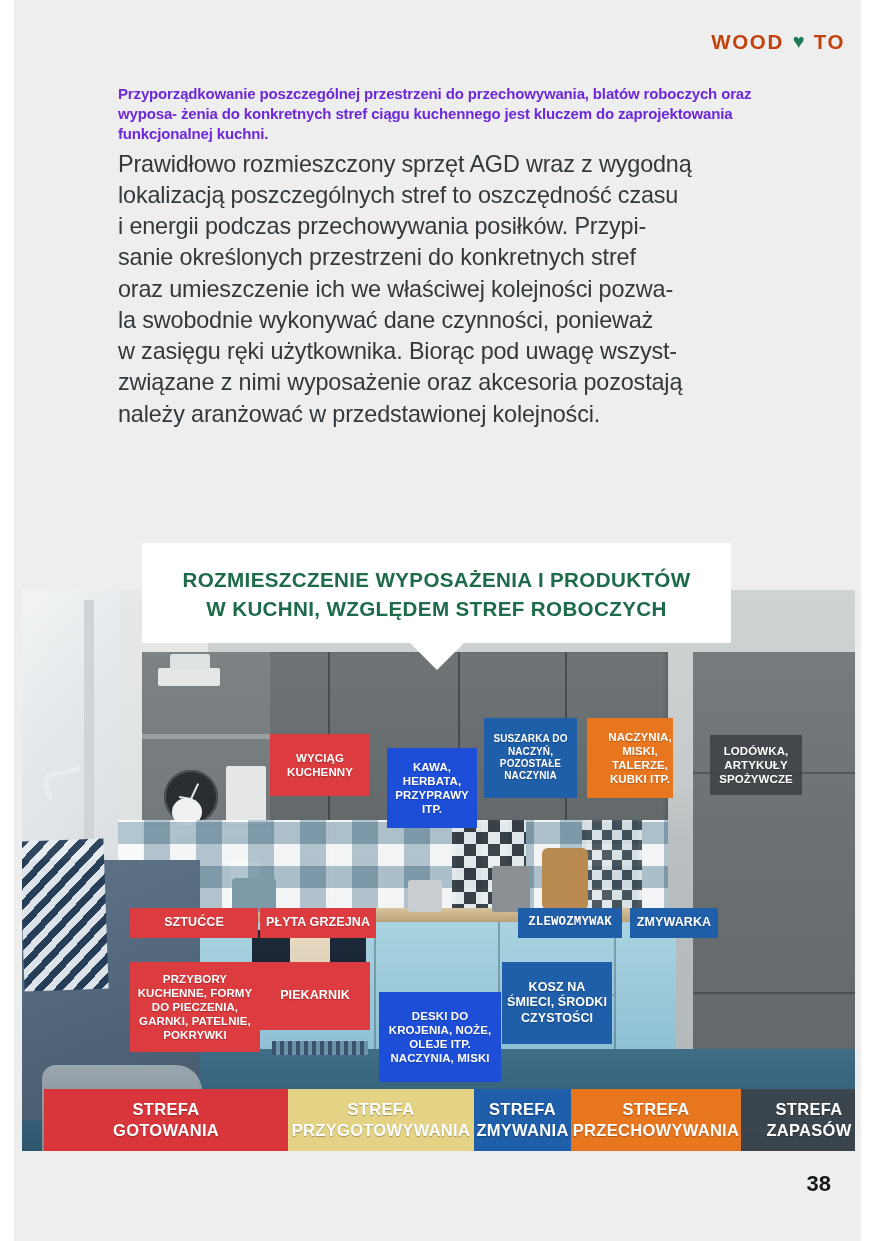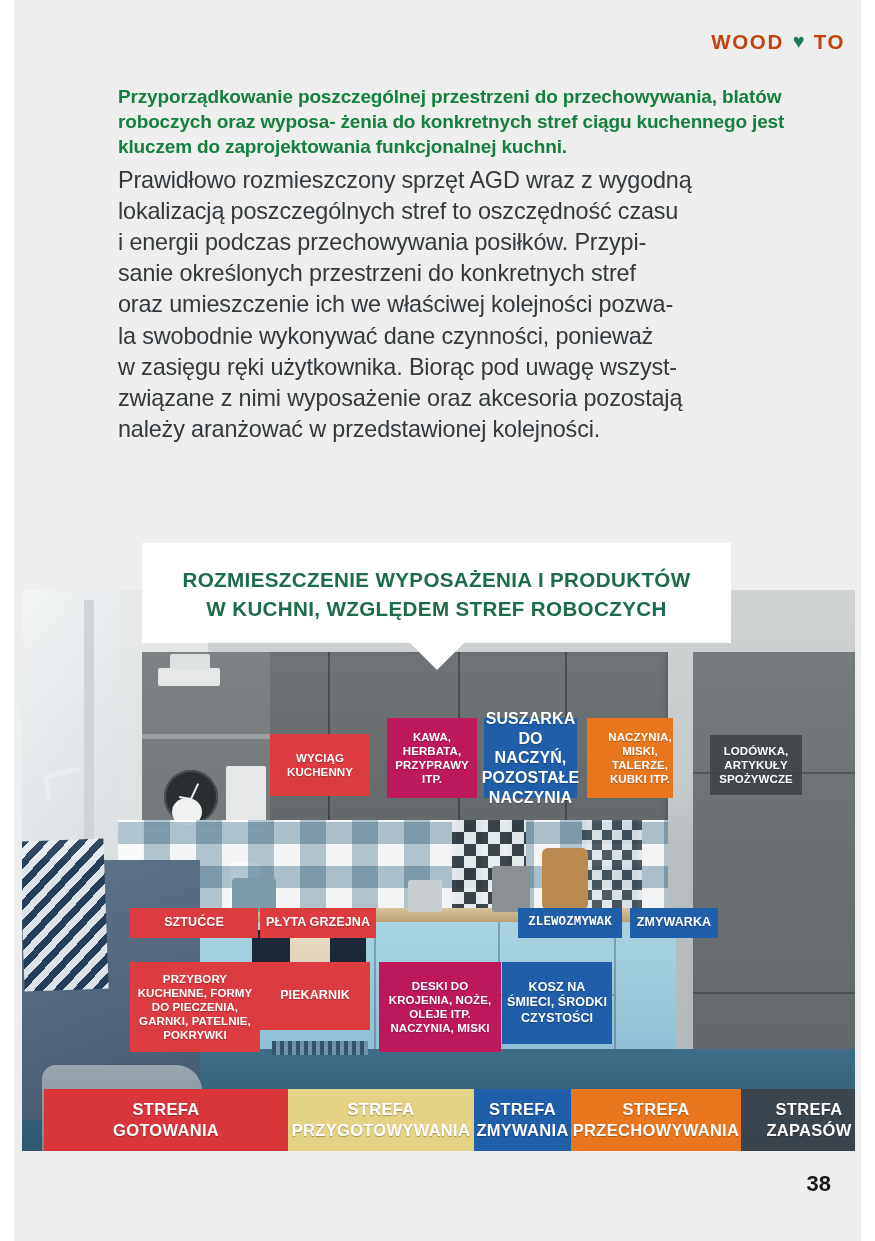--- a/index.html
+++ b/index.html
@@ -63,23 +63,23 @@
 
   
   .copy {
     position: absolute;
     left: 118px;
     top: 84px;
     width: 672px;
     z-index: 20;
   }
   .lead {
-    font-size: 19px;
+    font-size: 15px;
     font-weight: bold;
-    color: #15803d;
+    color: #6d28d9;
     line-height: 1.325;
     letter-spacing: -0.15px;
     margin: 0 0 5px 0;
   }
   .body-text {
     font-size: 23.4px;
     font-weight: 400;
     color: #32383b;
     line-height: 1.335;
     letter-spacing: -0.15px;
@@ -293,21 +293,21 @@
     display: flex;
     align-items: center;
     justify-content: center;
     box-sizing: border-box;
     z-index: 25;
     padding: 3px 4px;
     letter-spacing: 0.1px;
     text-shadow: 0 1px 1px rgba(0,0,0,.25);
   }
   .tag.red    { background: #dc3b3f; }
-  .tag.yellow { background: #be185d; }
+  .tag.yellow { background: #1d4ed8; margin-top: 30px; }
   .tag.blue   { background: #1f5ea8; }
   .tag.orange { background: #e8761f; padding-left: 24px; }
   .tag.gray   { background: rgba(62,66,69,.88); }
 
   
   .zonebar {
     position: absolute;
     left: 22px;
     bottom: 0;
     width: 833px;
@@ -439,21 +439,21 @@
     <div class="ph-sofa"></div>
     <div class="ph-pillow"></div>
     <div class="ph-sofa-seat"></div>
 
     <div class="tag red" style="left:248px; top:144px; width:100px; height:62px; font-size:11.5px;">
       <span>WYCIĄG KUCHENNY</span>
     </div>
     <div class="tag yellow" style="left:365px; top:128px; width:90px; height:80px; font-size:11.5px;">
       <span>KAWA, HERBATA, PRZYPRAWY ITP.</span>
     </div>
-    <div class="tag blue" style="left:462px; top:128px; width:93px; height:80px; font-size:16px;">
+    <div class="tag blue" style="left:462px; top:128px; width:93px; height:80px; font-size:10px;">
       <span>SUSZARKA DO NACZYŃ, POZOSTAŁE NACZYNIA</span>
     </div>
     <div class="tag orange" style="left:565px; top:128px; width:86px; height:80px; font-size:11.5px;">
       <span>NACZYNIA, MISKI, TALERZE, KUBKI ITP.</span>
     </div>
     <div class="tag gray" style="left:688px; top:145px; width:92px; height:60px; font-size:11.5px;">
       <span>LODÓWKA, ARTYKUŁY SPOŻYWCZE</span>
     </div>
 
     <div class="tag red" style="left:108px; top:318px; width:128px; height:30px; font-size:12.5px;">

